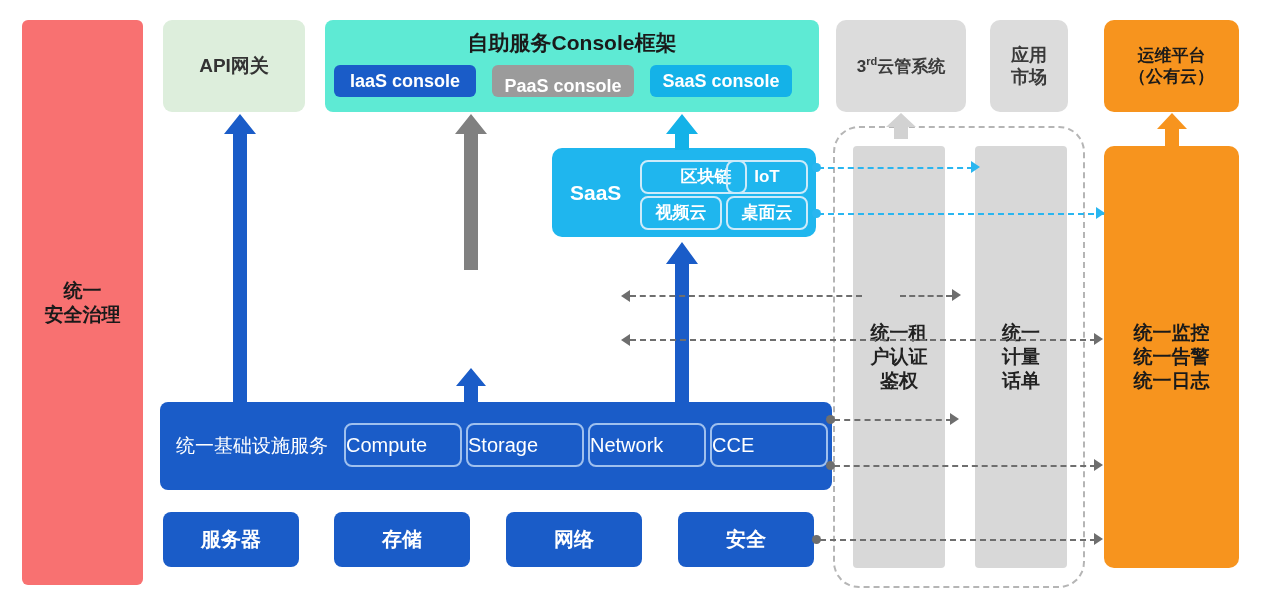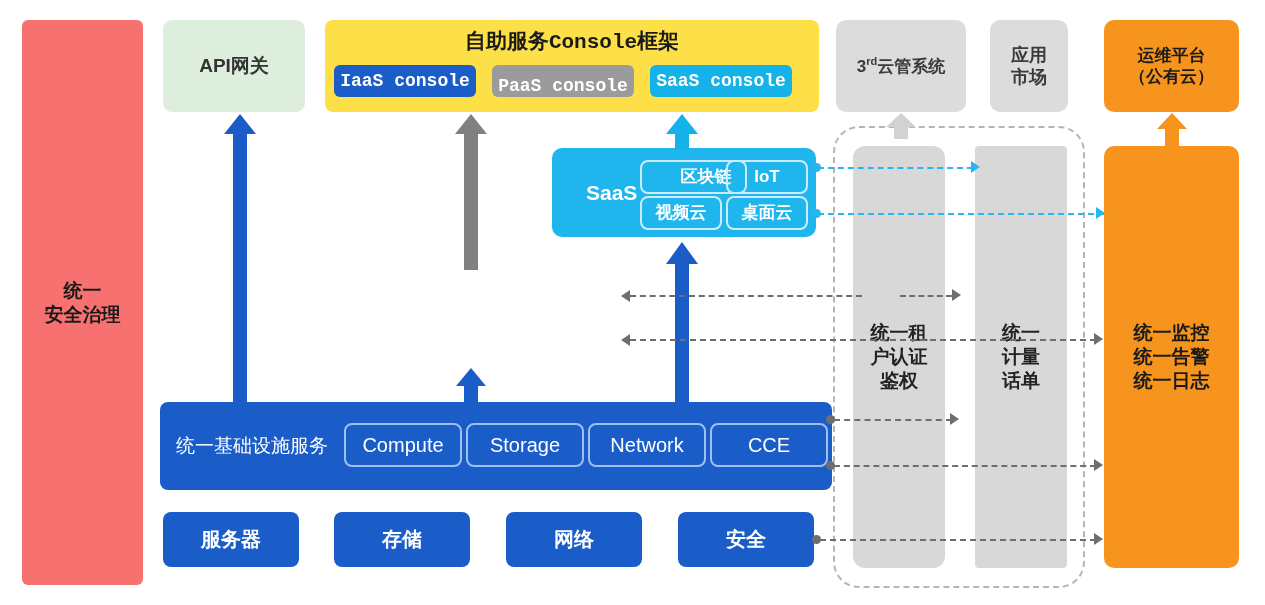--- a/index.html
+++ b/index.html
@@ -8,49 +8,49 @@
 
   .box{position:absolute;box-sizing:border-box;display:flex;align-items:center;justify-content:center;text-align:center;line-height:1.25;}
 
   
   .gov{background:#F87171;border-radius:6px;color:#1a1a1a;font-size:19px;font-weight:700;}
 
   
   .apigw{background:#DDEEDC;border-radius:9px;color:#333;font-size:19px;font-weight:600;}
 
   
-  .consoleframe{background:#fde047;border-radius:8px;font-family:Liberation Mono, monospace;}
+  .consoleframe{background:#5eead4;border-radius:8px;}
   .consoleframe .cf-title{position:absolute;top:10px;left:0;right:0;text-align:center;font-size:21px;font-weight:700;color:#1a1a1a;}
   .chip{position:absolute;border-radius:6px;display:flex;align-items:center;justify-content:center;font-size:18px;font-weight:600;color:#fff;}
   .chip.iaas{background:#1A5CC8;}
   .chip.paas{background:#9B9B9B;align-items:flex-end;}
   .chip.saas{background:#14B2E8;}
 
   
   .graybox{background:#DCDCDC;border-radius:10px;color:#3a3a3a;font-size:17px;font-weight:600;}
   .graybox.small{font-size:18px;}
 
   
   .opsTop{background:#F7941E;border-radius:10px;color:#1a1a1a;font-size:17px;font-weight:600;}
   .opsCol{background:#F7941E;border-radius:10px;color:#1a1a1a;font-size:19px;font-weight:700;}
 
   
   .saasblk{background:#1FB6EE;border-radius:10px;}
-  .saasblk .lbl{position:absolute;left:18px;top:50%;transform:translateY(-50%);color:#fff;font-size:21px;font-weight:600;margin-left:16px;}
+  .saasblk .lbl{position:absolute;left:18px;top:50%;transform:translateY(-50%);color:#fff;font-size:21px;font-weight:600;}
   .pill{position:absolute;border:2px solid #CDEBFA;border-radius:8px;display:flex;align-items:center;justify-content:center;color:#fff;font-size:17px;font-weight:600;}
 
   
   .paasblk{background:#808080;border-radius:10px;}
   .paasblk .lbl{position:absolute;left:18px;top:50%;transform:translateY(-50%);color:#fff;font-size:21px;font-weight:600;}
   .gpill{position:absolute;border:2px solid #C9C9C9;border-radius:8px;display:flex;align-items:center;justify-content:center;color:#fff;font-size:15px;font-weight:600;white-space:nowrap;}
 
   
   .infrabar{background:#1A5CC8;border-radius:8px;}
   .infrabar .lbl{position:absolute;left:16px;top:50%;transform:translateY(-50%);color:#fff;font-size:19px;font-weight:400;}
-  .bpill{position:absolute;border:2px solid #9FC0EE;border-radius:8px;display:flex;align-items:center;justify-content:center;color:#fff;font-size:20px;}
+  .bpill{position:absolute;border:2px solid #9FC0EE;border-radius:8px;display:flex;align-items:center;justify-content:flex-start;color:#fff;font-size:20px;}
 
   
   .bluebox{background:#1A5CC8;border-radius:8px;color:#fff;font-size:20px;font-weight:600;}
 
   
   .dashwrap{position:absolute;border:2px dashed #B5B5B5;border-radius:26px;box-sizing:border-box;}
 
   
   .arrow{position:absolute;}
   svg{display:block;overflow:visible;}
@@ -99,21 +99,21 @@
     <span>市场</span>
   </div>
 
   <div class="box opsTop" style="left:1104px;top:20px;width:135px;height:92px;flex-direction:column;">
     <span>运维平台</span>
     <span>（公有云）</span>
   </div>
 
   <div class="dashwrap" style="left:833px;top:126px;width:252px;height:462px;"></div>
 
-  <div class="box graybox" style="left:853px;top:146px;width:92px;height:422px;border-radius:12px;flex-direction:column;font-size:19px;font-weight:700;color:#222;background:#D8D8D8;">
+  <div class="box graybox" style="left:853px;top:146px;width:92px;height:422px;border-radius:4px;flex-direction:column;font-size:19px;font-weight:700;color:#222;background:#D8D8D8;">
     <span>统一租</span>
     <span>户认证</span>
     <span>鉴权</span>
   </div>
   <div class="box graybox" style="left:975px;top:146px;width:92px;height:422px;border-radius:4px;flex-direction:column;font-size:19px;font-weight:700;color:#222;background:#D8D8D8;">
     <span>统一</span>
     <span>计量</span>
     <span>话单</span>
   </div>
 

